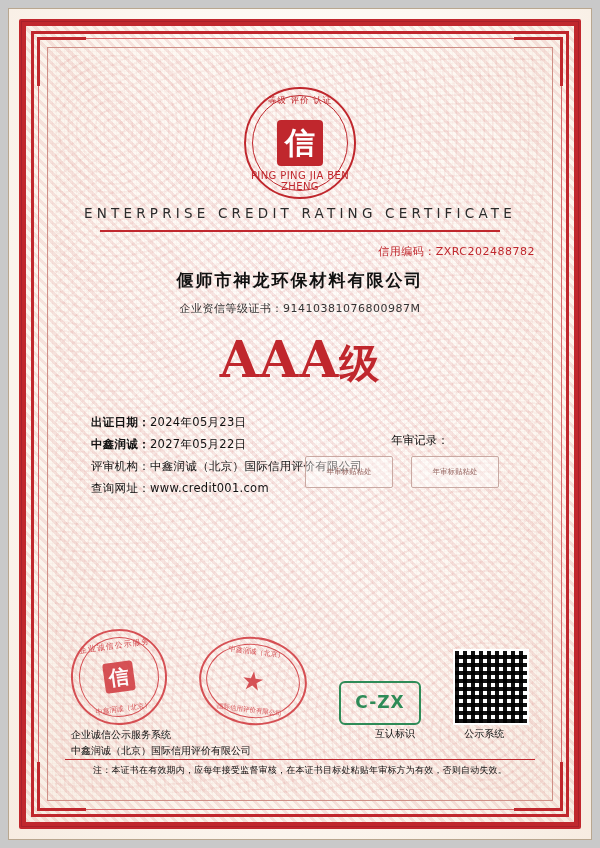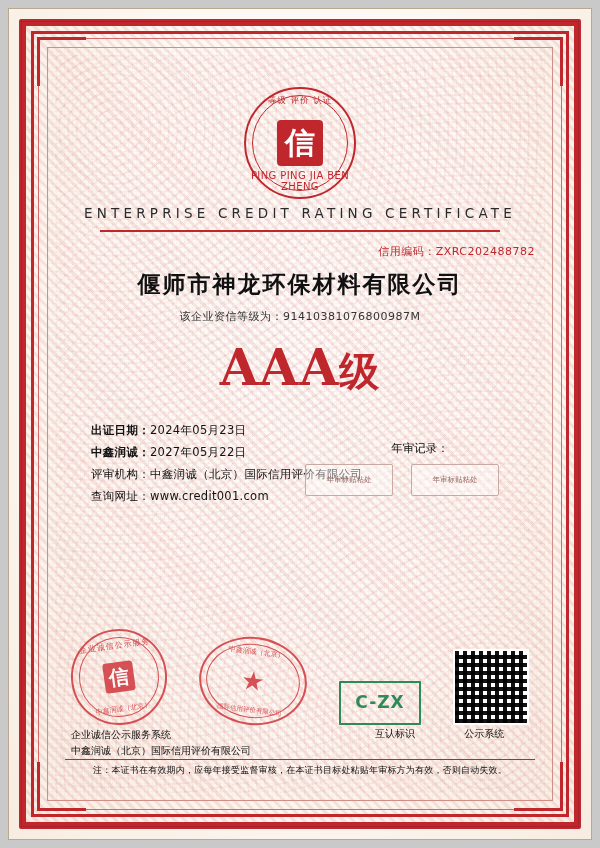--- a/index.html
+++ b/index.html
@@ -101,21 +101,21 @@
   }
   .rule{
     margin:9px auto 0;width:400px;height:2px;background:#c0272d;
   }
   .rule:after{content:"";display:block;margin-top:2px;height:1px;background:#c0272d;}
 
   .credit-no{
     margin-top:12px;text-align:right;font-size:11px;color:#c0272d;letter-spacing:.5px;
   }
   .company{
-    margin-top:10px;font-size:23px;font-weight:bold;color:#111;letter-spacing:2px;
+    margin-top:10px;font-size:17px;font-weight:bold;color:#111;letter-spacing:2px;
   }
   .usci{
     margin-top:9px;font-size:11px;color:#333;letter-spacing:.5px;
   }
   .body-text{
     margin:16px 30px 0 30px;text-align:justify;font-size:12.6px;line-height:2;color:#1a1a1a;
     text-indent:2em;
   }
   .grade{
     margin-top:14px;color:#c0272d;font-weight:bold;
@@ -167,21 +167,21 @@
   }
   .seal-oval .in{position:absolute;inset:5px;border:1px solid #d0363c;border-radius:50%;}
   .seal-oval .star{
     position:absolute;left:50%;top:50%;transform:translate(-50%,-50%);
     color:#d0363c;font-size:26px;line-height:1;
   }
   .seal-oval .t{position:absolute;left:0;right:0;top:8px;font-size:7px;color:#d0363c;}
   .seal-oval .b{position:absolute;left:0;right:0;bottom:8px;font-size:6.5px;color:#d0363c;}
 
   .mark-logo{
-    width:78px;height:40px;border:2px solid #2e8b57;border-radius:1px;
+    width:78px;height:40px;border:2px solid #2e8b57;border-radius:6px;
     color:#2e8b57;font-size:17px;font-weight:bold;line-height:38px;letter-spacing:1px;
   }
   .qr{
     width:72px;height:72px;background:
       repeating-linear-gradient(0deg,#111 0 4px,#fff 4px 8px),
       repeating-linear-gradient(90deg,#111 0 4px,#fff 4px 8px);
     background-blend-mode:multiply;border:2px solid #fff;
   }
   .seal-captions{
     display:flex;justify-content:space-between;padding:2px 6px 0;font-size:10px;color:#111;
@@ -220,21 +220,21 @@
     <div class="title-en">ENTERPRISE CREDIT RATING CERTIFICATE</div>
     <div class="rule"></div>
 
     <div class="credit-no">
       <span>信用编码：</span><span>ZXRC202488782</span>
     </div>
 
     <div class="company">偃师市神龙环保材料有限公司</div>
 
     <div class="usci">
-      <span>该企业资信等级为：</span><span>91410381076800987M</span>
+      <span>企业资信等级证书：</span><span>91410381076800987M</span>
     </div>
 
 
     <div class="grade">
       <span>AAA</span><span class="cn">级</span>
     </div>
 
     <div class="info">
       <div class="info-row">
         <b>出证日期：</b><span>2024年05月23日</span>

